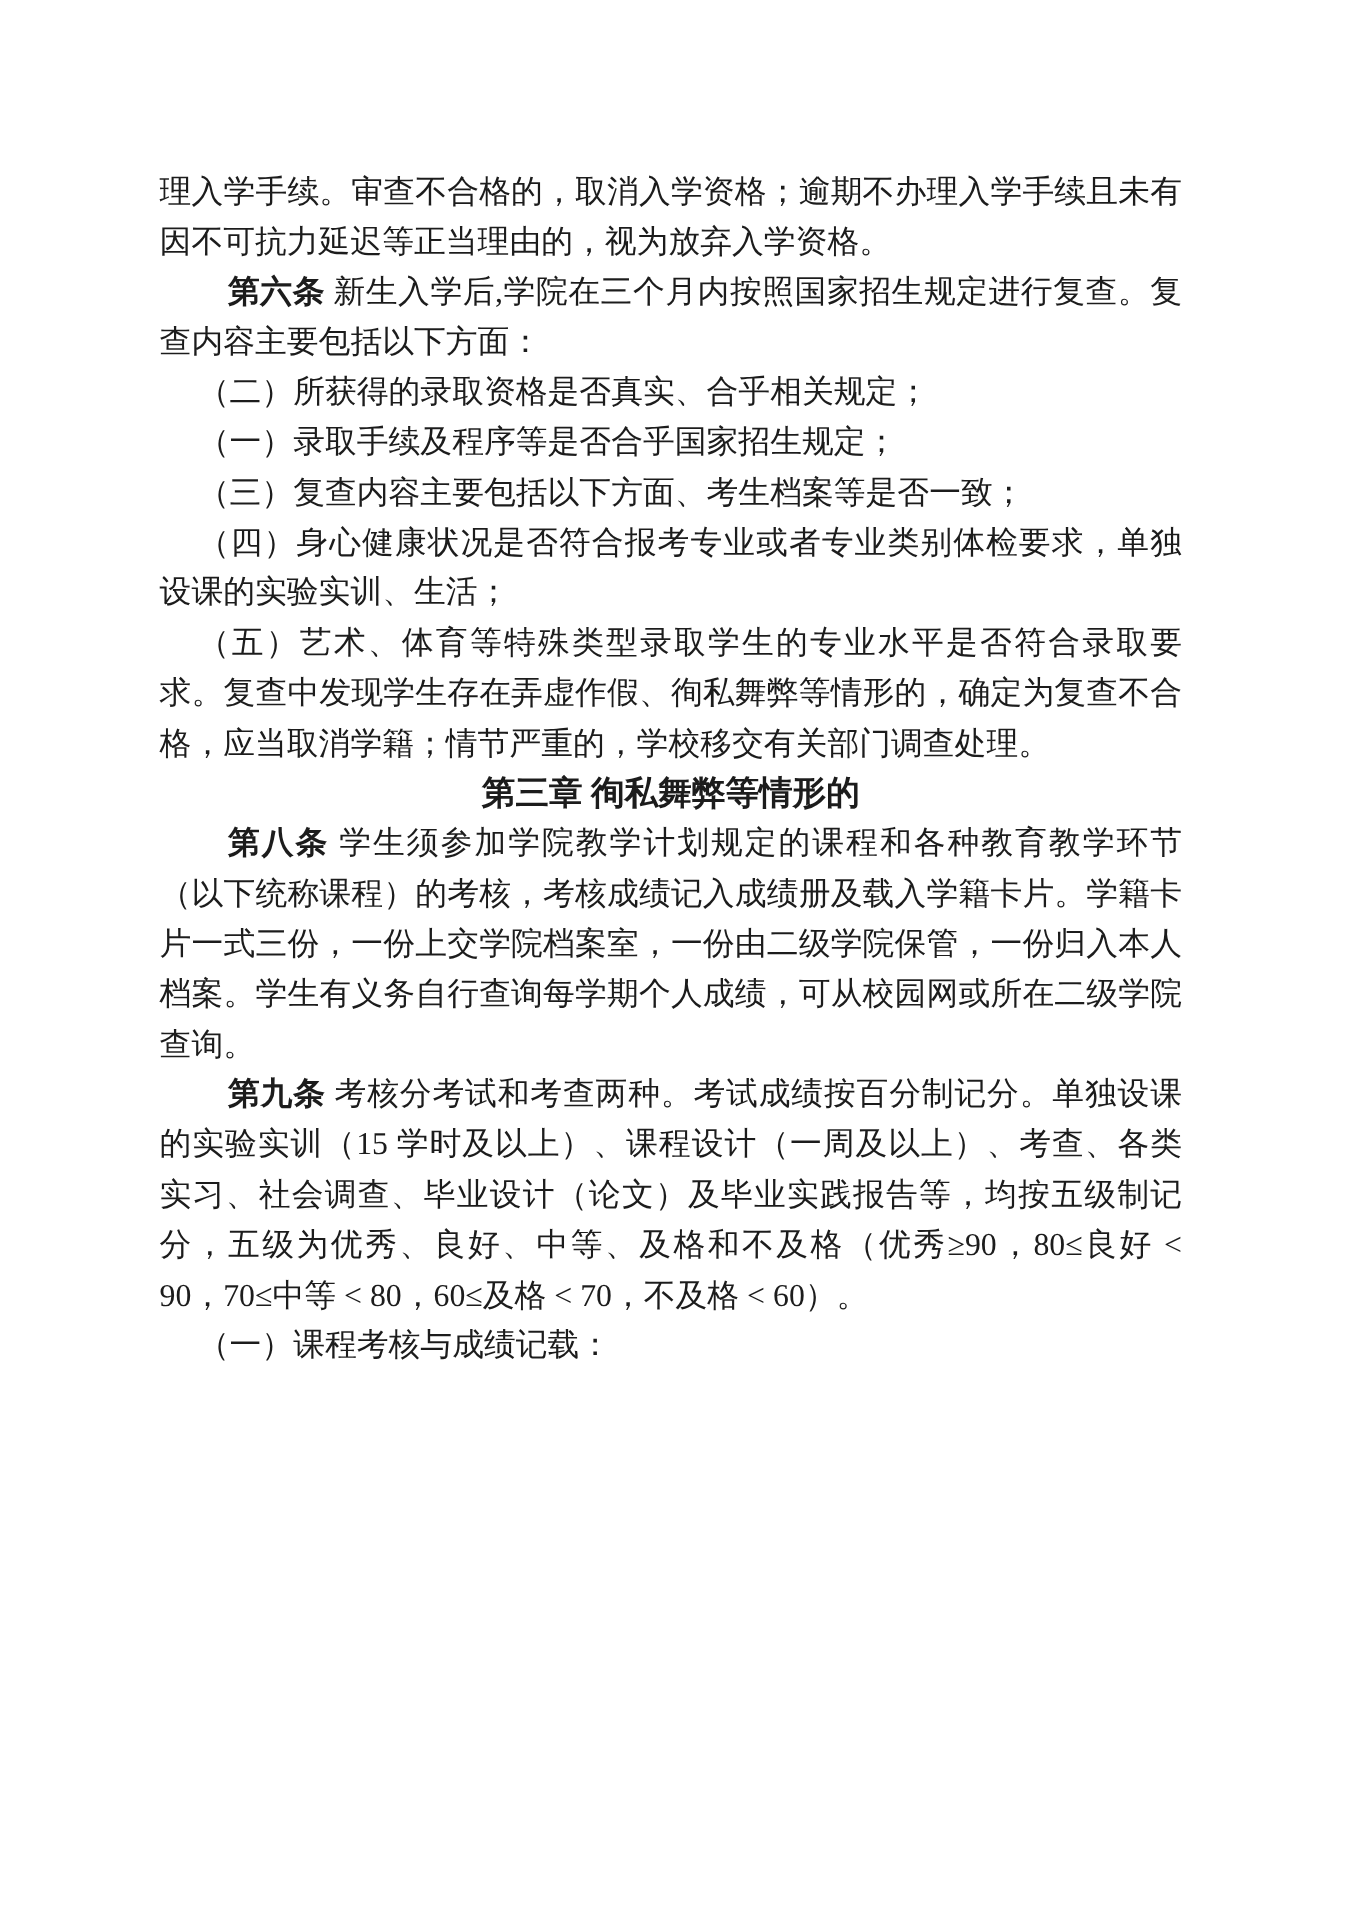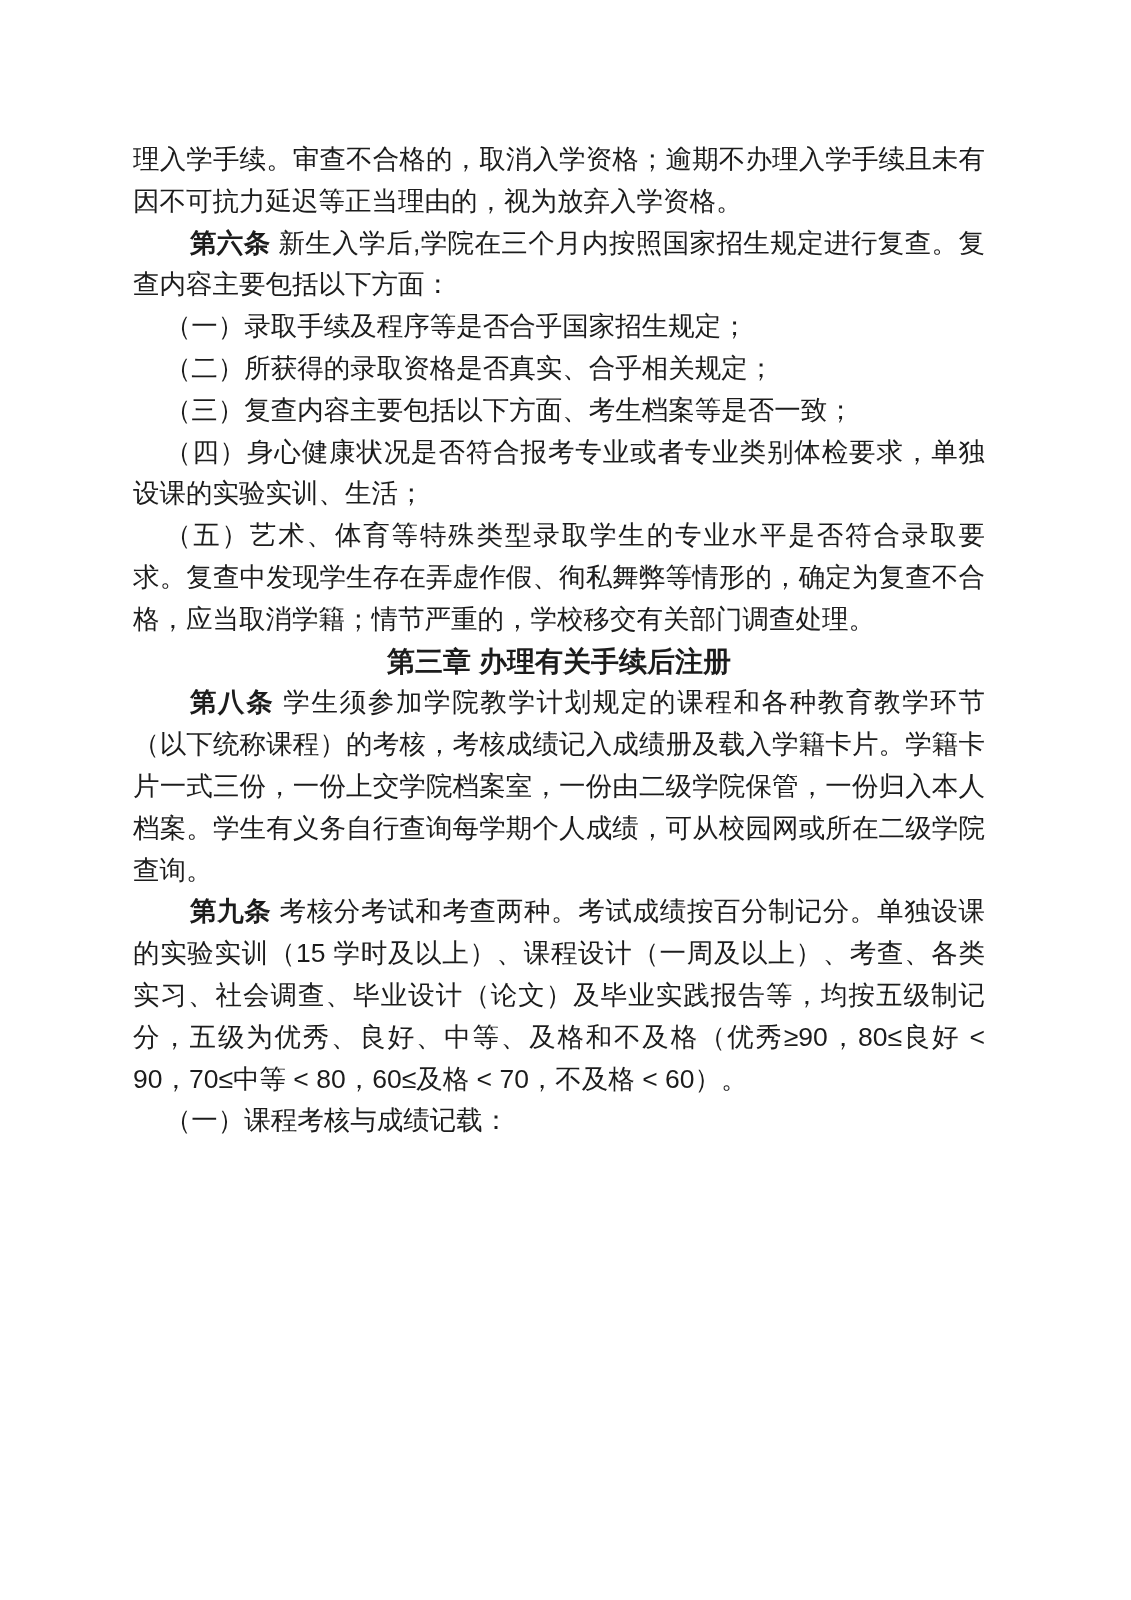--- a/index.html
+++ b/index.html
@@ -6,21 +6,21 @@
     margin: 0;
     padding: 0;
     background: #ffffff;
   }
   .page {
     position: relative;
     width: 1131px;
     height: 1424px;
     background: #ffffff;
     overflow: hidden;
-    font-family: Liberation Sans, sans-serif;
+    font-family: Liberation Serif, serif;
     color: #1c1c1c;
   }
   .content {
     position: absolute;
     left: 133px;
     top: 139px;
     width: 852px;
     font-size: 26.5px;
     line-height: 41.8px;
     text-align: justify;
@@ -52,23 +52,23 @@
     color: #1c1c1c;
   }
 </style>
 </head>
 <body>
 
 <div class="page">
   <div class="content">
       <p class="block plain">理入学手续。审查不合格的，取消入学资格；逾期不办理入学手续且未有因不可抗力延迟等正当理由的，视为放弃入学资格。</p>
       <p class="block para"><b class="term">第六条</b> 新生入学后,学院在三个月内按照国家招生规定进行复查。复查内容主要包括以下方面：</p>
+      <p class="block item">（二）所获得的录取资格是否真实、合乎相关规定；</p>
       <p class="block item">（一）录取手续及程序等是否合乎国家招生规定；</p>
-      <p class="block item">（二）所获得的录取资格是否真实、合乎相关规定；</p>
       <p class="block item">（三）复查内容主要包括以下方面、考生档案等是否一致；</p>
       <p class="block item">（四）身心健康状况是否符合报考专业或者专业类别体检要求，单独设课的实验实训、生活；</p>
       <p class="block item">（五）艺术、体育等特殊类型录取学生的专业水平是否符合录取要求。复查中发现学生存在弄虚作假、徇私舞弊等情形的，确定为复查不合格，应当取消学籍；情节严重的，学校移交有关部门调查处理。</p>
-      <p class="block chapter">第三章 办理有关手续后注册</p>
+      <p class="block chapter">第三章 徇私舞弊等情形的</p>
       <p class="block para"><b class="term">第八条</b> 学生须参加学院教学计划规定的课程和各种教育教学环节（以下统称课程）的考核，考核成绩记入成绩册及载入学籍卡片。学籍卡片一式三份，一份上交学院档案室，一份由二级学院保管，一份归入本人档案。学生有义务自行查询每学期个人成绩，可从校园网或所在二级学院查询。</p>
       <p class="block para"><b class="term">第九条</b> 考核分考试和考查两种。考试成绩按百分制记分。单独设课的实验实训（15 学时及以上）、课程设计（一周及以上）、考查、各类实习、社会调查、毕业设计（论文）及毕业实践报告等，均按五级制记分，五级为优秀、良好、中等、及格和不及格（优秀≥90，80≤良好 &lt; 90，70≤中等 &lt; 80，60≤及格 &lt; 70，不及格 &lt; 60）。</p>
       <p class="block item">（一）课程考核与成绩记载：</p>
     </div>
 </div>
 
 </body></html>

